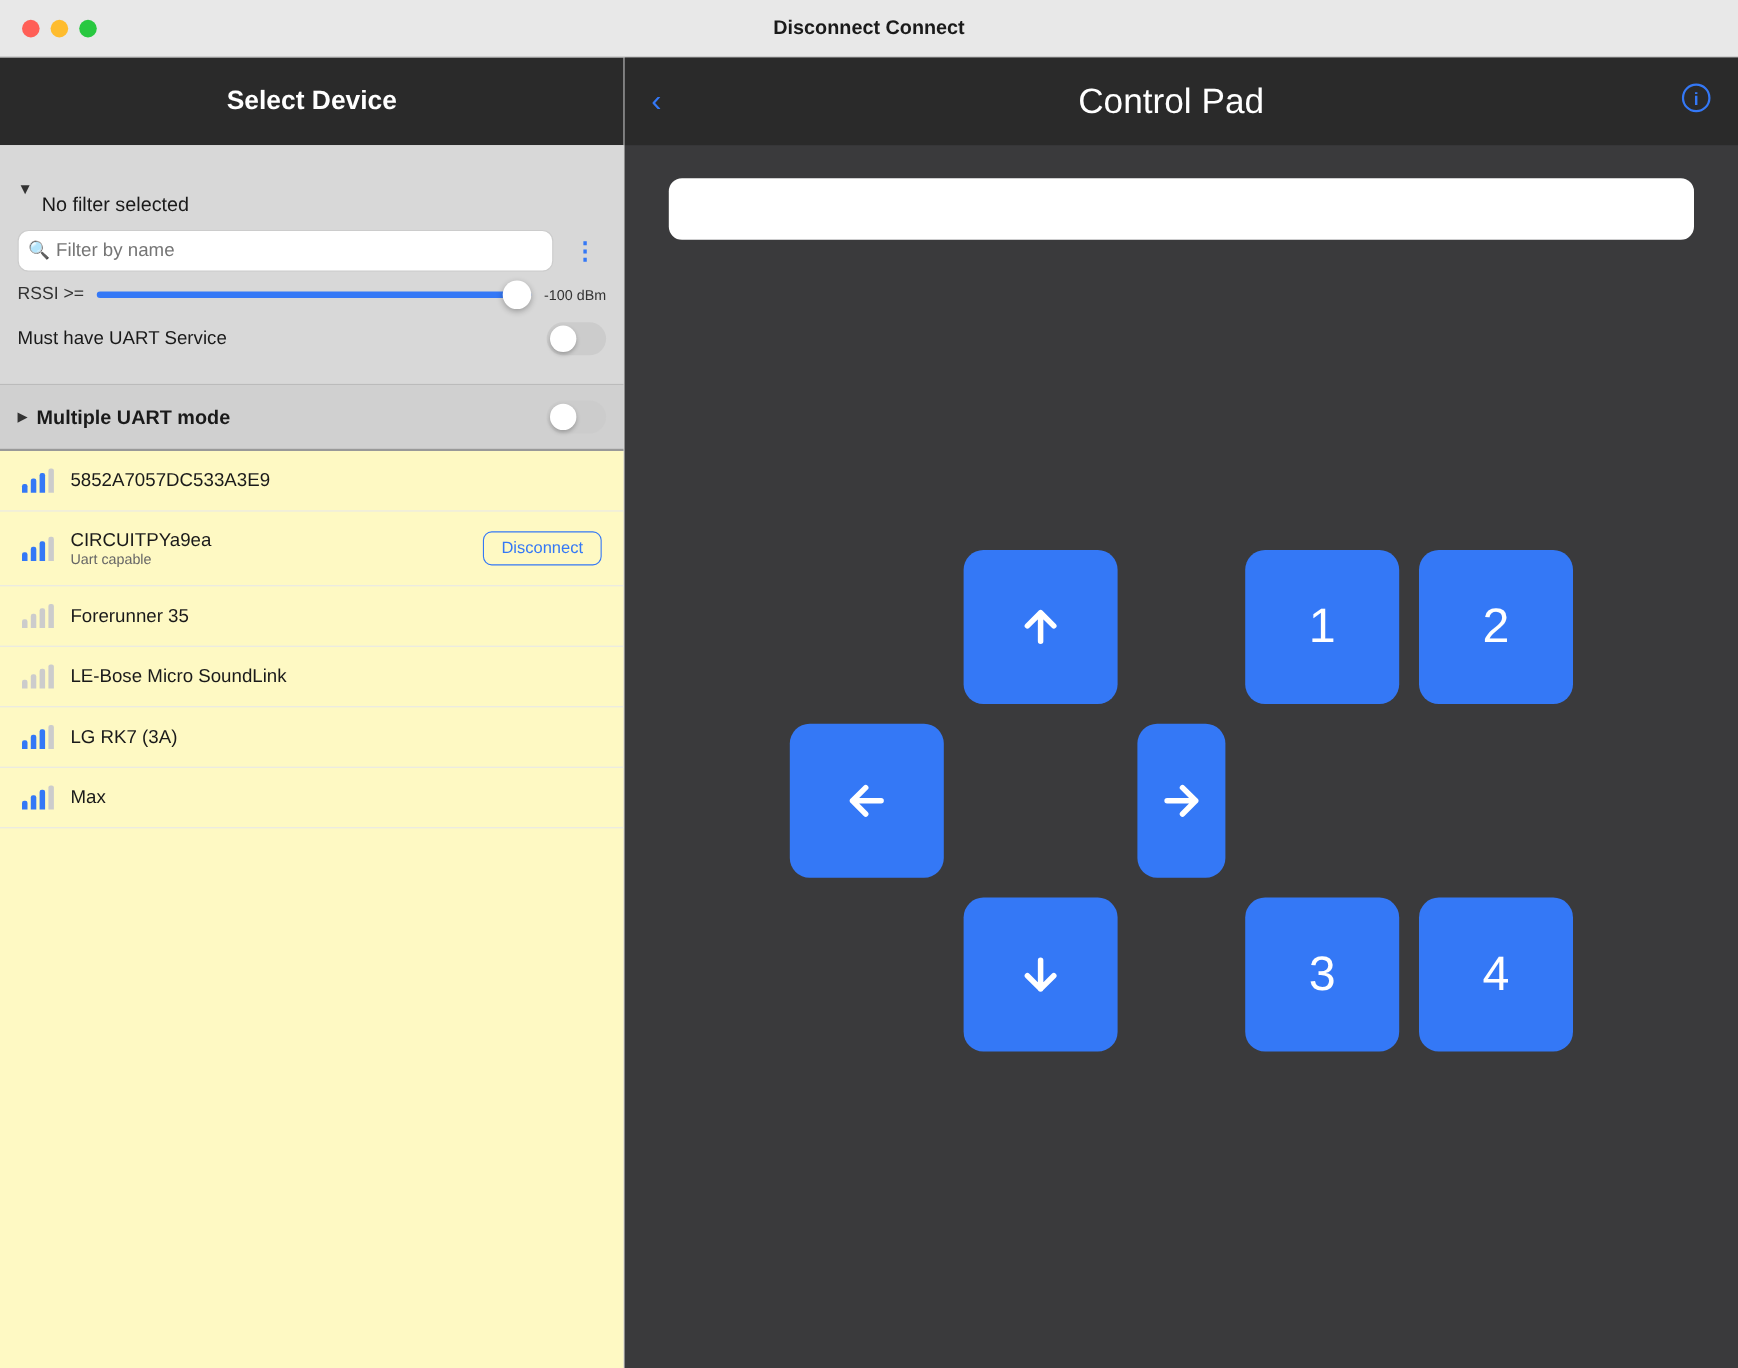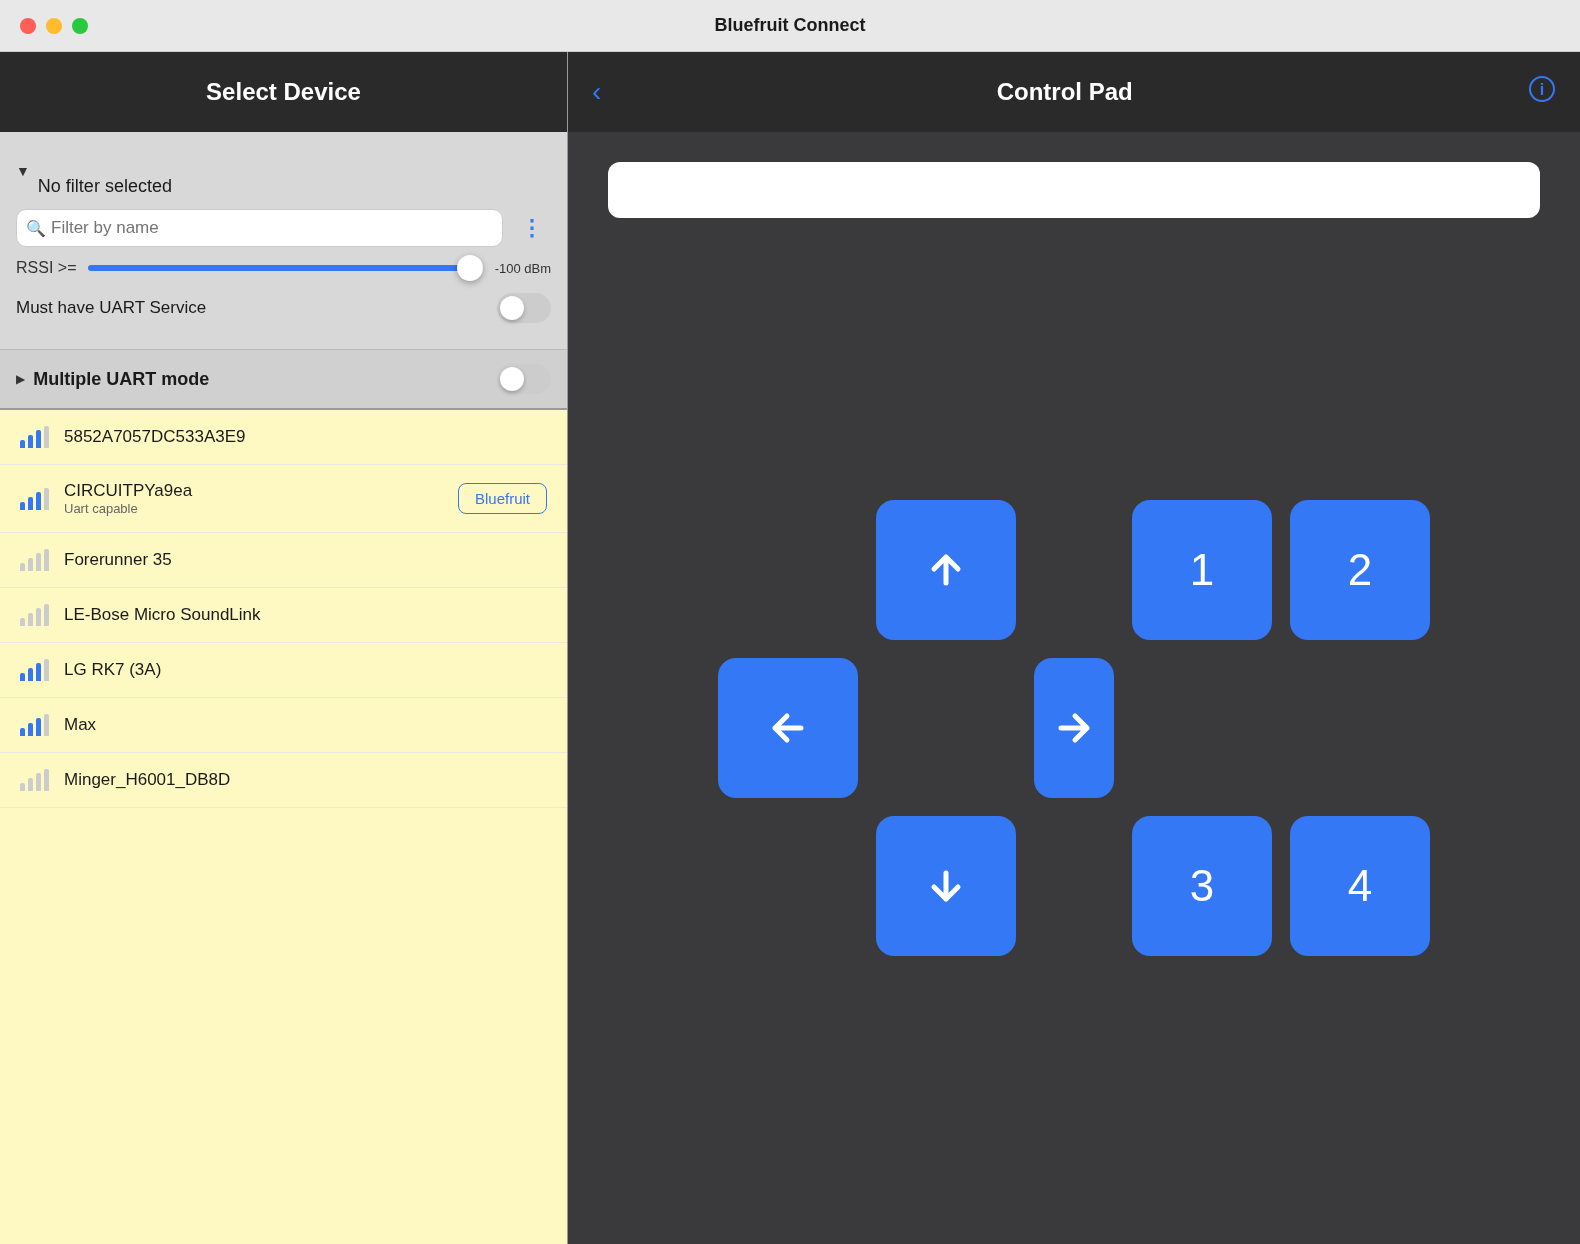--- a/index.html
+++ b/index.html
@@ -283,22 +283,22 @@
       justify-content: space-between;
       padding: 0 24px;
     }
     .back-btn {
       color: #3478f6;
       font-size: 28px;
       cursor: pointer;
     }
     .right-header-title {
       color: white;
-      font-size: 24px;
-      font-weight: 700;
+      font-size: 32px;
+      font-weight: 400;
     }
     .info-btn {
       color: #3478f6;
       font-size: 24px;
       cursor: pointer;
     }
 
     
     .control-pad {
       flex: 1;
@@ -347,21 +347,21 @@
   </style>
 </head>
 <body>
 
 <div class="titlebar">
   <div class="traffic-lights">
     <div class="traffic-light tl-red"></div>
     <div class="traffic-light tl-yellow"></div>
     <div class="traffic-light tl-green"></div>
   </div>
-  <span class="titlebar-title">Bluefruit Connect</span>
+  <span class="titlebar-title">Disconnect Connect</span>
 </div>
 
 <div class="main-layout">
 
   <div class="left-panel">
     <div class="left-header">
       <span class="left-header-title">Select Device</span>
     </div>
 
     <div class="filter-section">
@@ -427,21 +427,21 @@
             <div class="bar active" style="height:8px"></div>
             <div class="bar active" style="height:13px"></div>
             <div class="bar active" style="height:18px"></div>
             <div class="bar inactive" style="height:22px"></div>
           </div>
         </div>
         <div class="device-info">
           <div class="device-name">CIRCUITPYa9ea</div>
           <div class="device-sub">Uart capable</div>
         </div>
-        <button class="disconnect-btn">Bluefruit</button>
+        <button class="disconnect-btn">Disconnect</button>
       </div>
 
       <div class="device-item">
         <div class="signal-icon">
           <div class="signal-bars">
             <div class="bar inactive" style="height:8px"></div>
             <div class="bar inactive" style="height:13px"></div>
             <div class="bar inactive" style="height:18px"></div>
             <div class="bar inactive" style="height:22px"></div>
           </div>
@@ -486,33 +486,20 @@
             <div class="bar active" style="height:13px"></div>
             <div class="bar active" style="height:18px"></div>
             <div class="bar inactive" style="height:22px"></div>
           </div>
         </div>
         <div class="device-info">
           <div class="device-name">Max</div>
         </div>
       </div>
 
-      <div class="device-item">
-        <div class="signal-icon">
-          <div class="signal-bars">
-            <div class="bar inactive" style="height:8px"></div>
-            <div class="bar inactive" style="height:13px"></div>
-            <div class="bar inactive" style="height:18px"></div>
-            <div class="bar inactive" style="height:22px"></div>
-          </div>
-        </div>
-        <div class="device-info">
-          <div class="device-name">Minger_H6001_DB8D</div>
-        </div>
-      </div>
 
     </div>
   </div>
 
   <div class="right-panel">
     <div class="right-header">
       <span class="back-btn">‹</span>
       <span class="right-header-title">Control Pad</span>
       <span class="info-btn">
         <svg width="28" height="28" viewBox="0 0 28 28">

